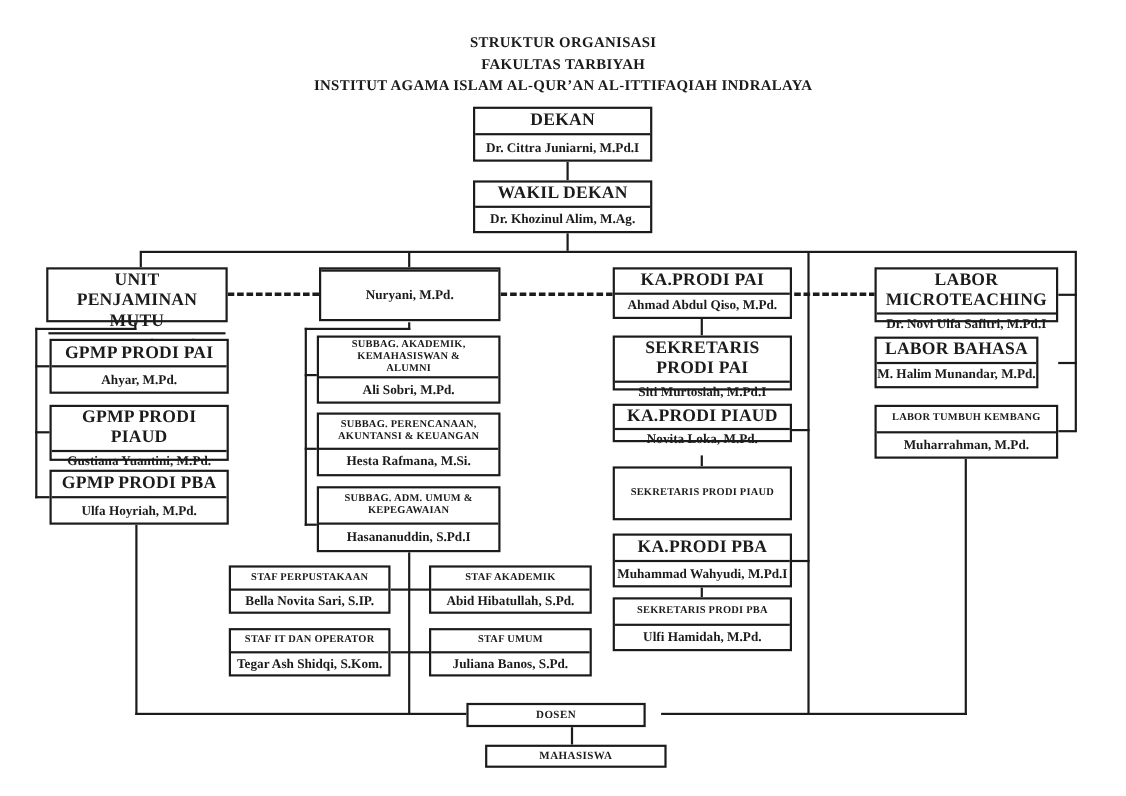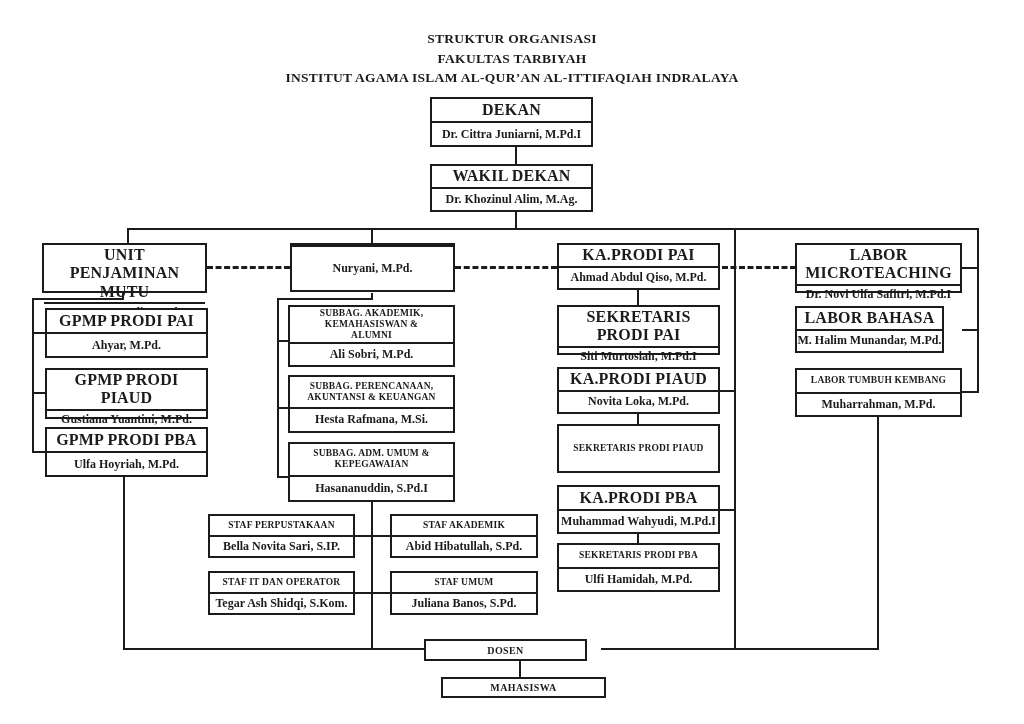--- a/index.html
+++ b/index.html
@@ -139,21 +139,21 @@
   </div>
   <div class="node small two-line" style="left:288px;top:442px;width:167px;height:60px">
     <div class="t">SUBBAG. ADM. UMUM &amp; KEPEGAWAIAN</div>
     <div class="n">Hasananuddin, S.Pd.I</div>
   </div>
 
   <div class="node" style="left:557px;top:305px;width:163px;height:50px">
     <div class="t">SEKRETARIS PRODI PAI</div>
     <div class="n">Siti Murtosiah, M.Pd.I</div>
   </div>
-  <div class="node" style="left:557px;top:367px;width:163px;height:47px">
+  <div class="node" style="left:557px;top:367px;width:163px;height:35px">
     <div class="t">KA.PRODI PIAUD</div>
     <div class="n">Novita Loka, M.Pd.</div>
   </div>
   <div class="node small" style="left:557px;top:424px;width:163px;height:49px">
     <div class="t">SEKRETARIS PRODI PIAUD</div>
   </div>
   <div class="node" style="left:557px;top:485px;width:163px;height:49px">
     <div class="t">KA.PRODI PBA</div>
     <div class="n">Muhammad Wahyudi, M.Pd.I</div>
   </div>

